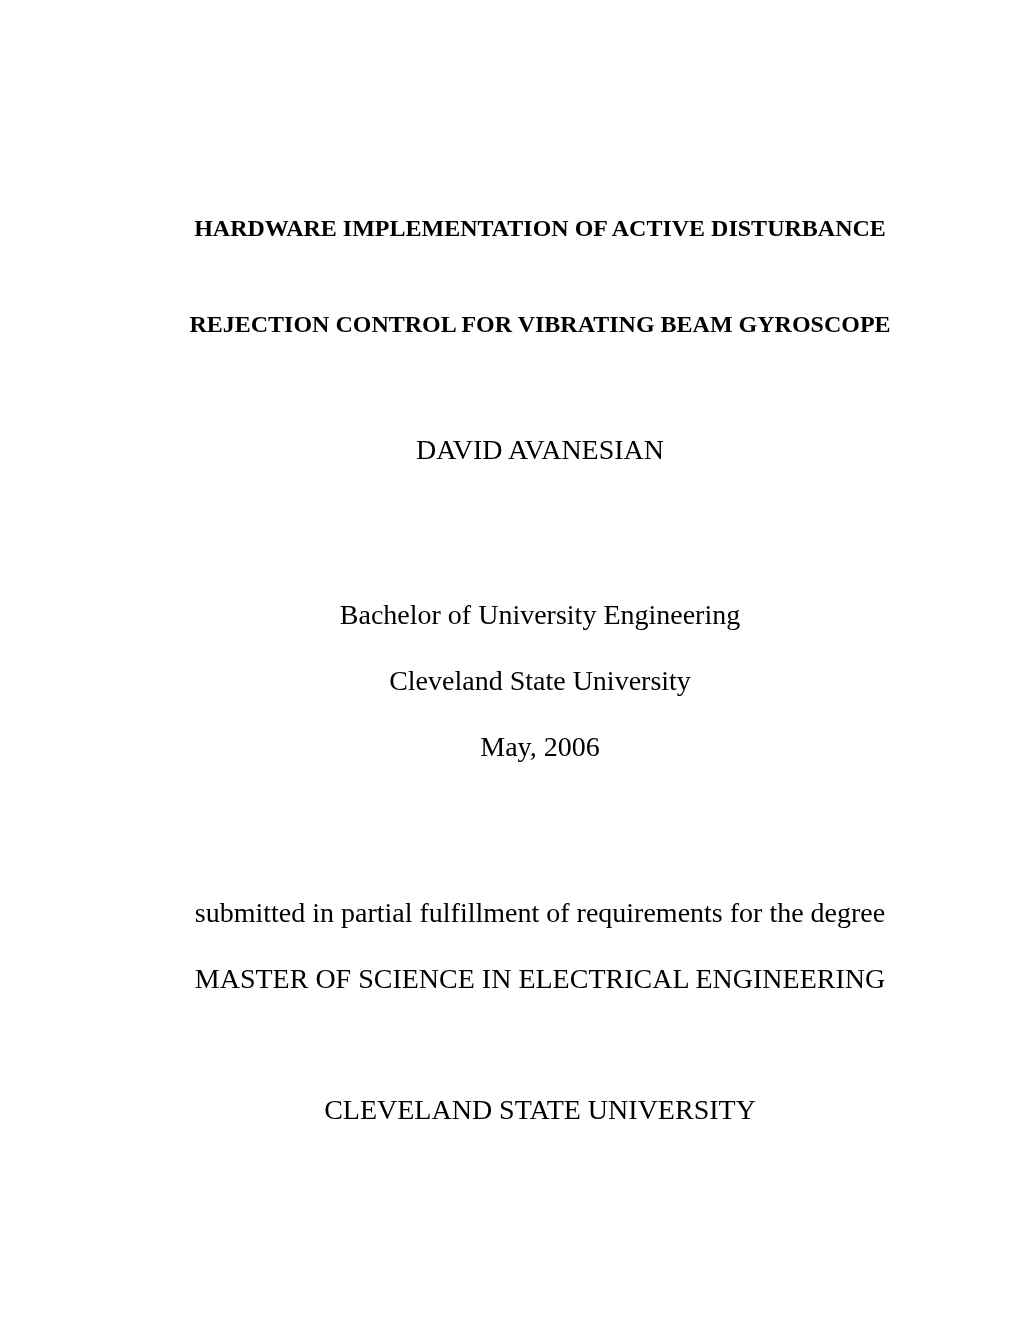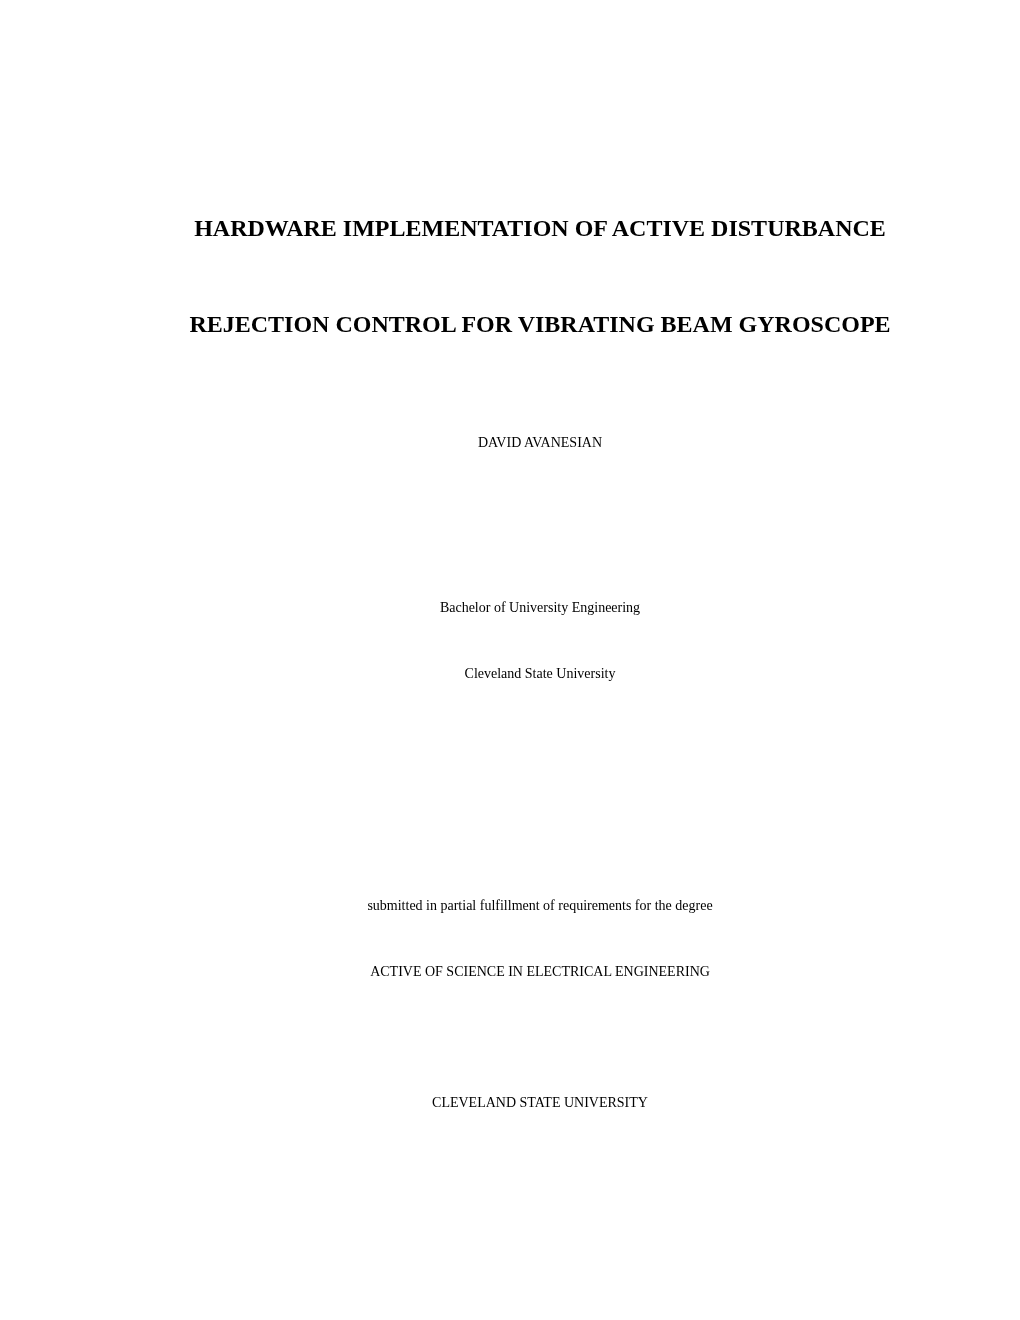--- a/index.html
+++ b/index.html
@@ -20,21 +20,21 @@
     top: 0;
     left: 180px;   
     width: 720px;  
     height: 1320px;
   }
   .line {
     position: absolute;
     width: 100%;
     text-align: center;
     line-height: 1;
-    font-size: 14px;       
+    font-size: 28px;       
     white-space: nowrap;
   }
   .title-line {
     font-size: 24px;       
     font-weight: bold;
   }
   .t1  { top: 216px; }
   .t2  { top: 273px; margin-top: 39px; }
   .l-author     { top: 436px; }
   .l-bachelor   { top: 601px; }
@@ -54,22 +54,23 @@
   <div class="line title-line t1">HARDWARE IMPLEMENTATION OF ACTIVE DISTURBANCE</div>
 
   <div class="line title-line t2">REJECTION CONTROL FOR VIBRATING BEAM GYROSCOPE</div>
 
   <div class="line l-author">DAVID AVANESIAN</div>
 
   <div class="line l-bachelor">Bachelor of University Engineering</div>
 
   <div class="line l-csu1">Cleveland State University</div>
 
+  <div class="line l-may">May, 2006</div>
 
   <div class="line l-submitted">submitted in partial fulfillment of requirements for the degree</div>
 
-  <div class="line l-master">ACTIVE OF SCIENCE IN ELECTRICAL ENGINEERING</div>
+  <div class="line l-master">MASTER OF SCIENCE IN ELECTRICAL ENGINEERING</div>
 
 
   <div class="line l-csu2">CLEVELAND STATE UNIVERSITY</div>
 
 
 </div>
 
 </body></html>

